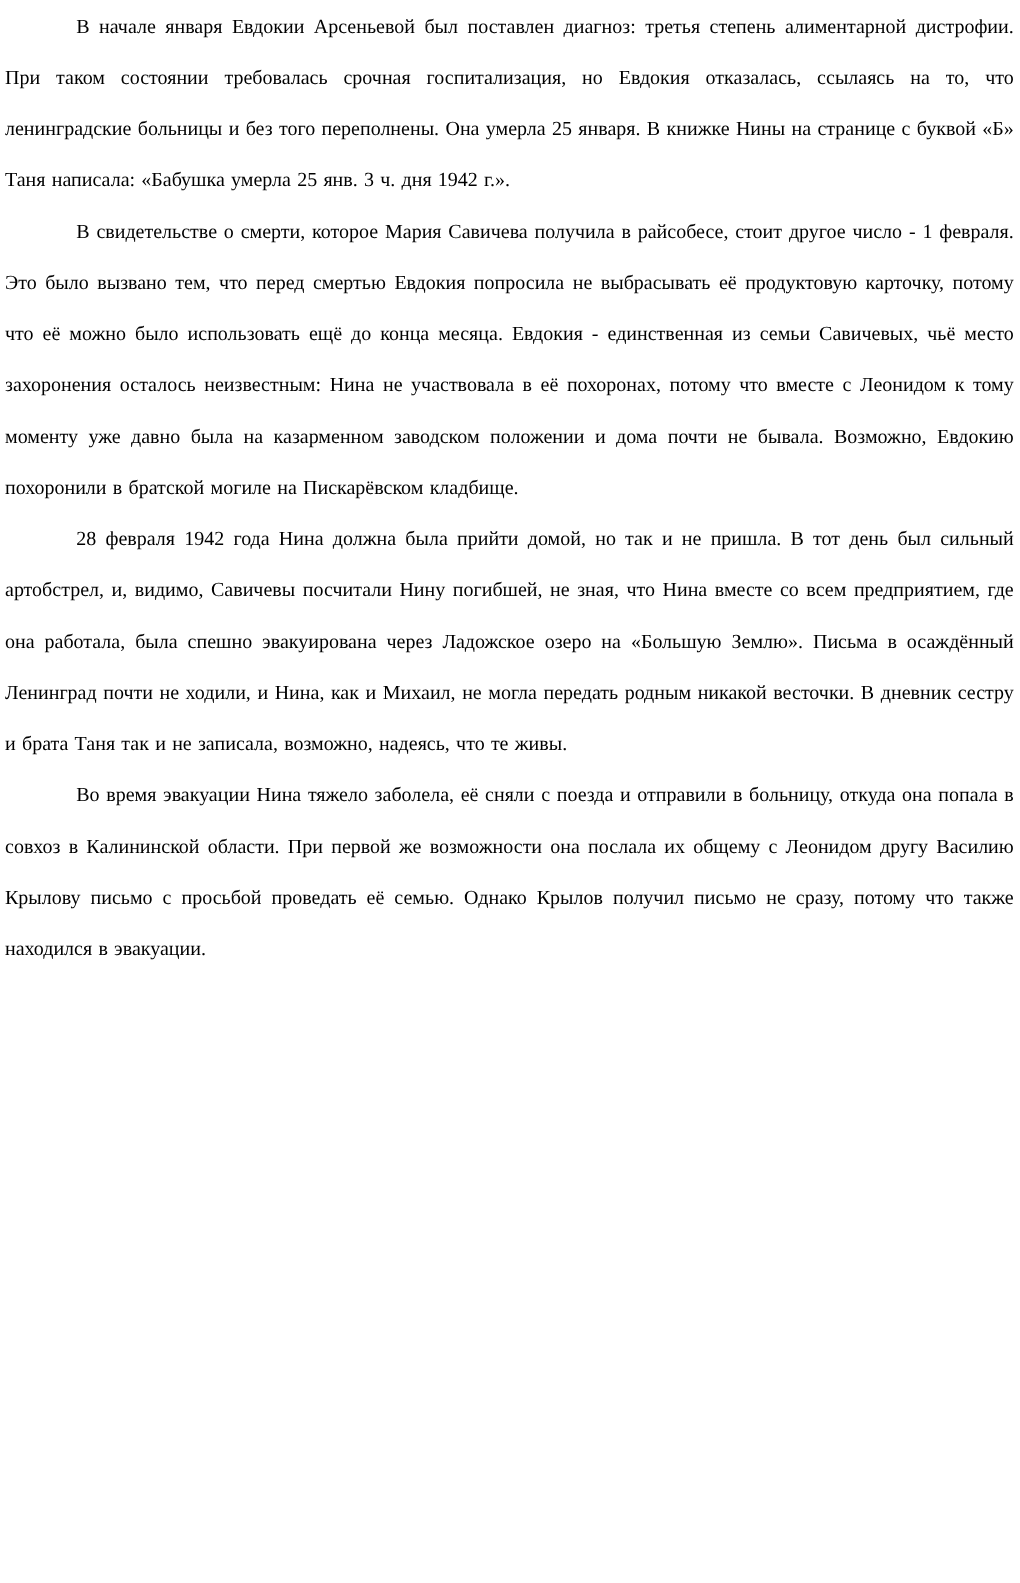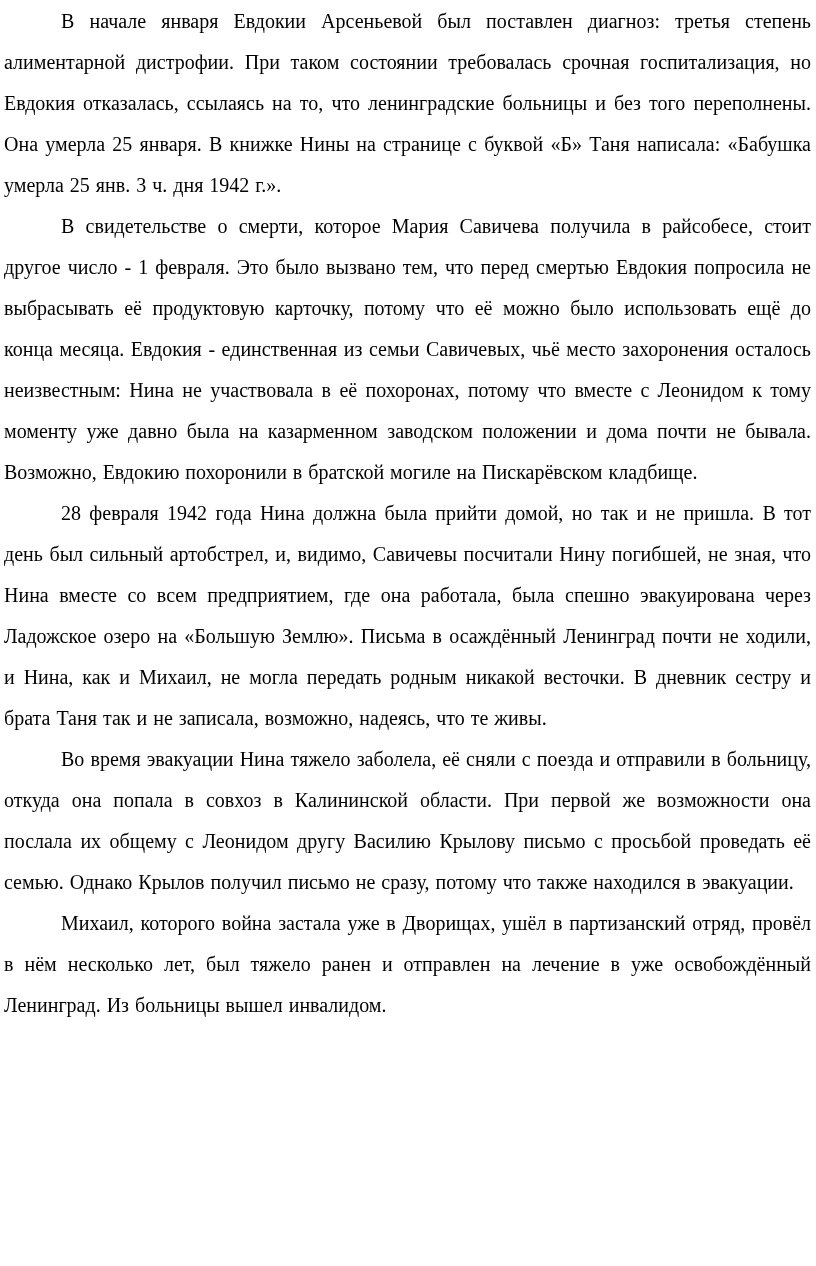--- a/index.html
+++ b/index.html
@@ -16,31 +16,30 @@
   .page {
     box-sizing: border-box;
     width: 816px;
     height: 1266px;
     padding: 1px 5px 0 4px;
     background: #ffffff;
     font-family: "Liberation Serif", "DejaVu Serif", serif;
   }
   .para {
     margin: 0;
-    font-size: 20px;
+    font-size: 16px;
     line-height: 41px;
     text-align: justify;
     text-align-last: left;
     text-indent: 57px;
     word-spacing: 1px;
     color: #000000;
   }
 </style>
 </head>
 <body>
 
 <div class="page">
   <p class="para">В начале января Евдокии Арсеньевой был поставлен диагноз: третья степень алиментарной дистрофии. При таком состоянии требовалась срочная госпитализация, но Евдокия отказалась, ссылаясь на то, что ленинградские больницы и без того переполнены. Она умерла 25 января. В книжке Нины на странице с буквой «Б» Таня написала: «Бабушка умерла 25 янв. 3 ч. дня 1942 г.».</p>
   <p class="para">В свидетельстве о смерти, которое Мария Савичева получила в райсобесе, стоит другое число - 1 февраля. Это было вызвано тем, что перед смертью Евдокия попросила не выбрасывать её продуктовую карточку, потому что её можно было использовать ещё до конца месяца. Евдокия - единственная из семьи Савичевых, чьё место захоронения осталось неизвестным: Нина не участвовала в её похоронах, потому что вместе с Леонидом к тому моменту уже давно была на казарменном заводском положении и дома почти не бывала. Возможно, Евдокию похоронили в братской могиле на Пискарёвском кладбище.</p>
   <p class="para">28 февраля 1942 года Нина должна была прийти домой, но так и не пришла. В тот день был сильный артобстрел, и, видимо, Савичевы посчитали Нину погибшей, не зная, что Нина вместе со всем предприятием, где она работала, была спешно эвакуирована через Ладожское озеро на «Большую Землю». Письма в осаждённый Ленинград почти не ходили, и Нина, как и Михаил, не могла передать родным никакой весточки. В дневник сестру и брата Таня так и не записала, возможно, надеясь, что те живы.</p>
   <p class="para">Во время эвакуации Нина тяжело заболела, её сняли с поезда и отправили в больницу, откуда она попала в совхоз в Калининской области. При первой же возможности она послала их общему с Леонидом другу Василию Крылову письмо с просьбой проведать её семью. Однако Крылов получил письмо не сразу, потому что также находился в эвакуации.</p>
-  <p class="para">Михаил, которого война застала уже в Дворищах, ушёл в партизанский отряд, провёл в нём несколько лет, был тяжело ранен и отправлен на лечение в уже освобождённый Ленинград. Из больницы вышел инвалидом.</p>
 </div>
 
 </body></html>

